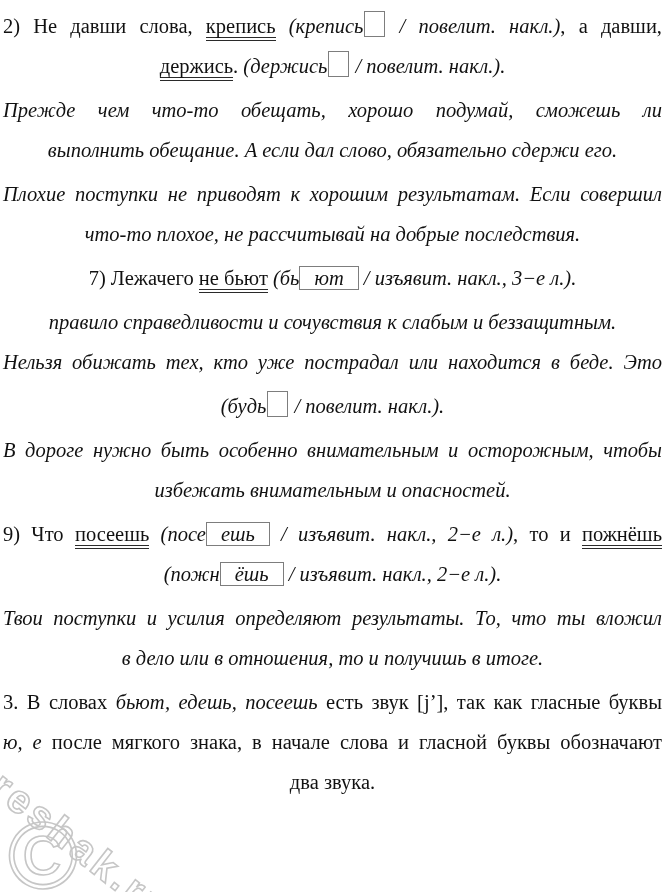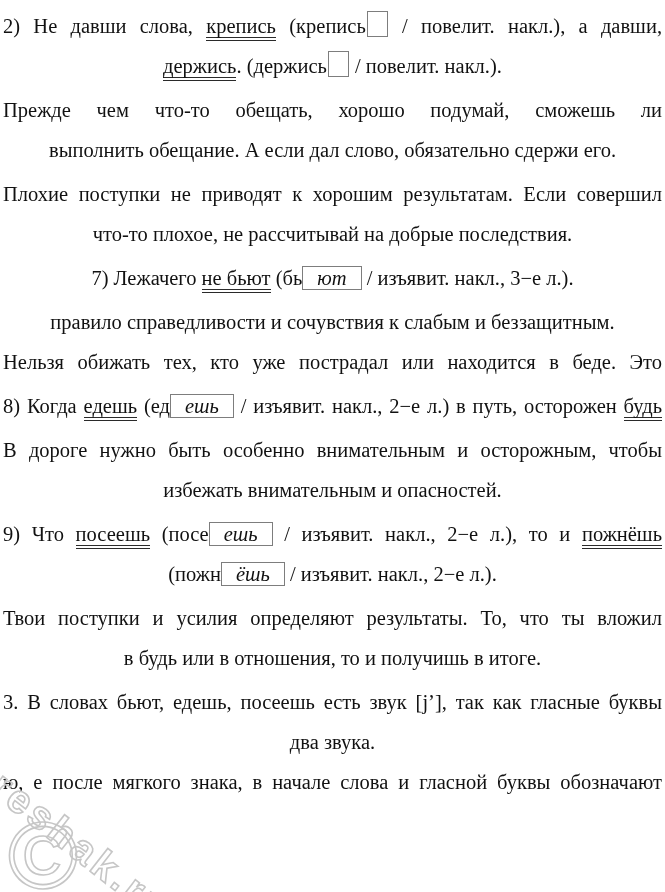--- a/index.html
+++ b/index.html
@@ -13,21 +13,21 @@
   }
   .page { padding:6px 3px 0 3px; position:relative; z-index:1; }
   .para { margin:0 0 4px 0; }
   .line {
     font-size:20.5px;
     line-height:40px;
     text-align:center;
     white-space:normal;
   }
   .line.justify { text-align:justify; text-align-last:justify; }
-  .seg-italic { }
+  .seg-italic { font-style:italic; }
   .seg-underline {
     border-bottom:4px double #2a2a2a;
   }
   .seg-box-empty {
     display:inline-block;
     width:19px; height:24px;
     border:1.3px solid #7d7d7d;
     vertical-align:-4px;
     margin:0 1px;
   }
@@ -75,38 +75,38 @@
         <div class="line"><span class="seg-italic">что-то плохое, не рассчитывай на добрые последствия.</span></div>
       </div>
       <div class="para">
         <div class="line"><span class="">7) Лежачего </span><span class="seg-underline">не бьют</span><span class=""> </span><span class="seg-italic">(бь</span><span class="seg-box">ют</span><span class="seg-italic"> / изъявит. накл., 3−е л.).</span></div>
       </div>
       <div class="para">
         <div class="line"><span class="seg-italic">правило справедливости и сочувствия к слабым и беззащитным.</span></div>
         <div class="line justify"><span class="seg-italic">Нельзя обижать тех, кто уже пострадал или находится в беде. Это</span></div>
       </div>
       <div class="para">
-        <div class="line justify"><span class="">8) Когда </span><span class="seg-underline">едешь</span><span class=""> </span><span class="seg-italic">(ед</span><span class="seg-box">ешь</span><span class="seg-italic"> / изъявит. накл., 2−е л.)</span><span class=""> в путь, осторожен </span><span class="seg-underline">будь</span></div>
+        <div class="line"><span class="seg-italic">(будь</span><span class="seg-box-empty"></span><span class="seg-italic"> / повелит. накл.).</span></div>
       </div>
       <div class="para">
         <div class="line justify"><span class="seg-italic">В дороге нужно быть особенно внимательным и осторожным, чтобы</span></div>
         <div class="line"><span class="seg-italic">избежать внимательным и опасностей.</span></div>
       </div>
       <div class="para">
         <div class="line justify"><span class="">9) Что </span><span class="seg-underline">посеешь</span><span class=""> </span><span class="seg-italic">(посе</span><span class="seg-box">ешь</span><span class="seg-italic"> / изъявит. накл., 2−е л.)</span><span class="">, то и </span><span class="seg-underline">пожнёшь</span></div>
         <div class="line"><span class="seg-italic">(пожн</span><span class="seg-box">ёшь</span><span class="seg-italic"> / изъявит. накл., 2−е л.).</span></div>
       </div>
       <div class="para">
         <div class="line justify"><span class="seg-italic">Твои поступки и усилия определяют результаты. То, что ты вложил</span></div>
-        <div class="line"><span class="seg-italic">в будь или в отношения, то и получишь в итоге.</span></div>
+        <div class="line"><span class="seg-italic">в дело или в отношения, то и получишь в итоге.</span></div>
       </div>
       <div class="para">
         <div class="line justify"><span class="">3. В словах </span><span class="seg-italic">бьют, едешь, посеешь</span><span class=""> есть звук [j’], так как гласные буквы</span></div>
+        <div class="line justify"><span class="seg-italic">ю, е</span><span class=""> после мягкого знака, в начале слова и гласной буквы обозначают</span></div>
         <div class="line"><span class="">два звука.</span></div>
-        <div class="line justify"><span class="seg-italic">ю, е</span><span class=""> после мягкого знака, в начале слова и гласной буквы обозначают</span></div>
       </div>
     </main>
 </div>
 
 <div class="watermark" aria-hidden="true">
   <div class="wm-text">reshak.ru</div>
   <div class="wm-symbol">©</div>
 </div>
 
 </body></html>

